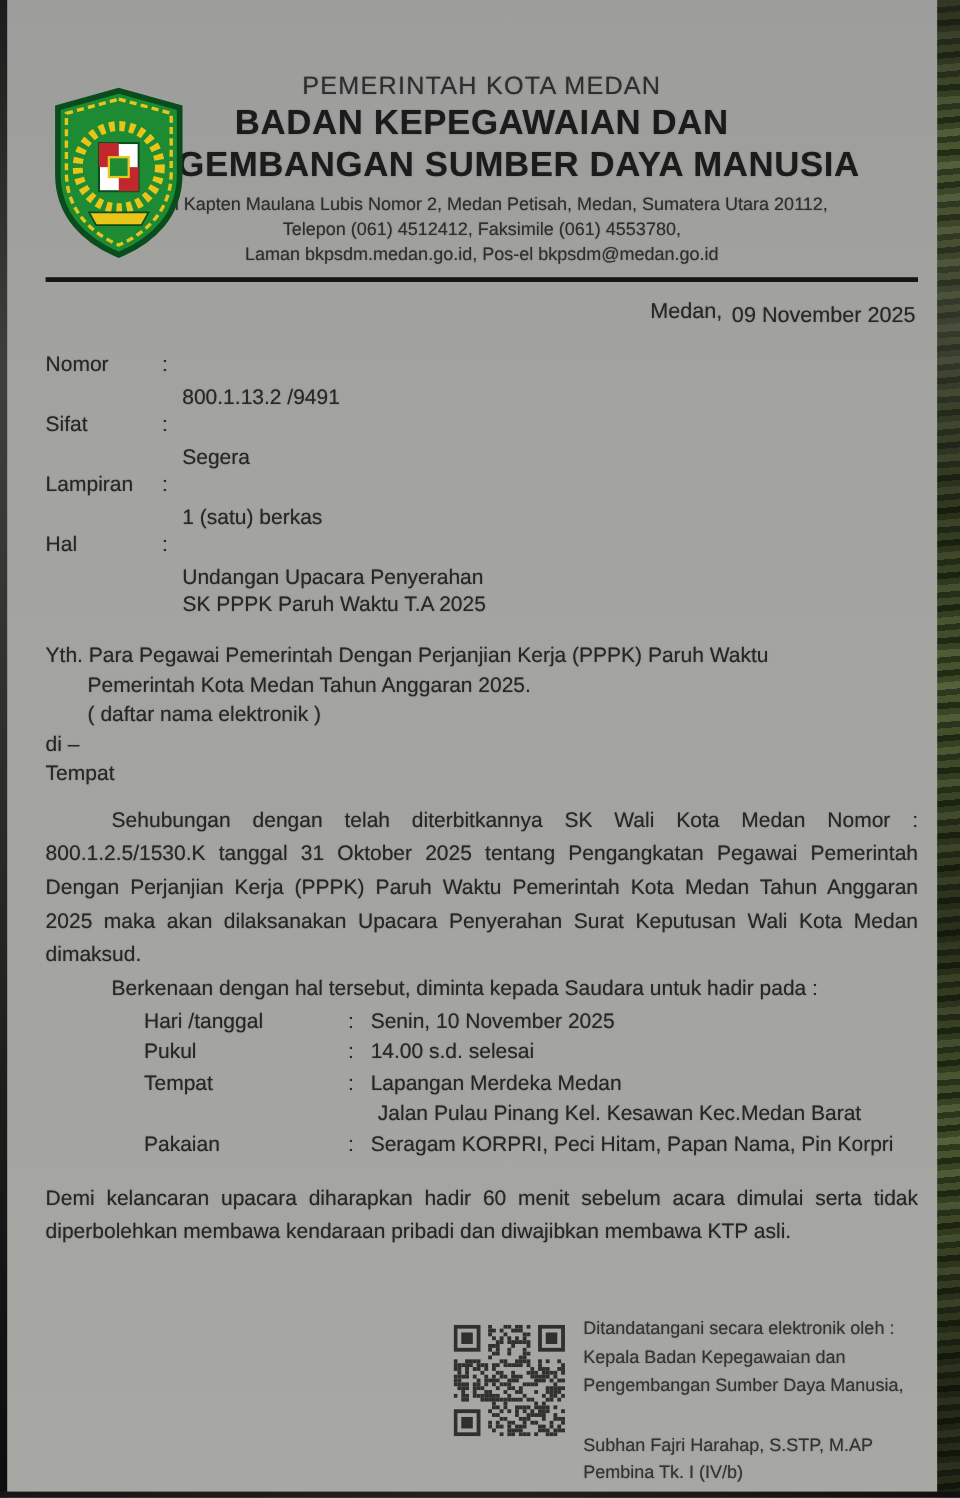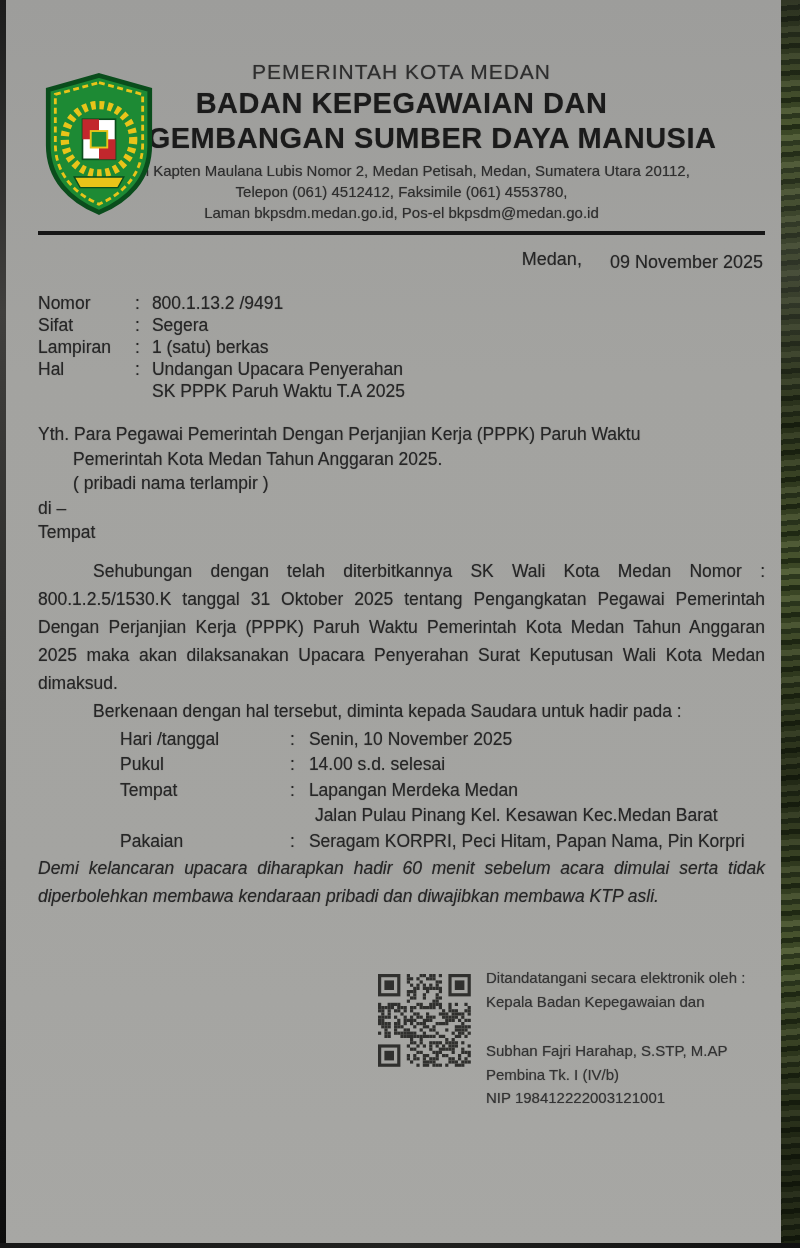--- a/index.html
+++ b/index.html
@@ -33,42 +33,42 @@
   
   .letterhead{position:relative;padding-top:44px;text-align:center;}
   .logo{position:absolute;left:2px;top:56px;width:118px;height:144px;}
   .gov-line{font-size:21px;letter-spacing:1px;color:#2e2e2e;margin:0 0 3px 0;}
   .agency-line{font-size:29px;font-weight:bold;letter-spacing:.5px;color:#1b1b1b;margin:2px;line-height:33px;}
   .addr-line{font-size:15px;color:#2e2e2e;line-height:21px;margin:0;}
   .addr-first{margin-top:5px;}
   .rule{height:4px;background:#161616;border:none;margin:8px 0 0 0;}
   
   .dateline{margin-top:14px;text-align:right;font-size:18px;padding-right:2px;}
-  .dateline .date{display:inline-block;position:relative;top:3px;margin-left:28px;text-align:center;}
+  .dateline .date{display:inline-block;position:relative;top:3px;margin-left:8px;text-align:center;}
   
   .meta{margin-top:22px;font-size:17.5px;line-height:22px;}
   .meta-row{display:flex;}
   .meta-label{width:97px;flex:none;}
   .meta-colon{flex:none;}
-  .meta-val{margin-left:12px;}
+  .meta-val{margin-left:12px;margin-top:28px;}
   .meta-val2{margin-left:114px;}
   
   .addressee{margin-top:20px;font-size:17.5px;line-height:24.5px;}
   .ind{padding-left:35px;}
   
   .para{margin:0;font-size:17.5px;line-height:28px;text-align:justify;}
   .para.indent{text-indent:55px;}
   .p1{margin-top:12px;}
   .details{margin:2px 0 0 82px;font-size:17.5px;line-height:25.5px;}
   .det-row{display:flex;}
   .det-label{width:170px;flex:none;}
   .det-colon{flex:none;}
   .det-vals{margin-left:14px;}
   .det-val2{padding-left:6px;}
-  .p3{font-style:italic;}
+  .p3{margin-top:18px;}
   
   .sig{display:flex;margin:56px 0 0 340px;}
   .qr{width:94px;height:94px;flex:none;margin-top:8px;}
   .sig-text{margin-left:14px;font-size:15px;line-height:23.5px;color:#333;}
   .sig-name{margin-top:26px;}
   .sig-text div{white-space:nowrap;}
 </style>
 </head>
 <body>
 
@@ -119,21 +119,21 @@
         <span class="meta-label">Hal</span>
         <span class="meta-colon">:</span>
         <span class="meta-val">Undangan Upacara Penyerahan</span>
       </div>
       <div class="meta-val2">SK PPPK Paruh Waktu T.A 2025</div>
     </div>
 
     <div class="addressee">
       <div>Yth. Para Pegawai Pemerintah Dengan Perjanjian Kerja (PPPK) Paruh Waktu</div>
       <div class="ind">Pemerintah Kota Medan Tahun Anggaran 2025.</div>
-      <div class="ind">( pribadi nama terlampir )</div>
+      <div class="ind">( daftar nama elektronik )</div>
       <div>di –</div>
       <div>Tempat</div>
     </div>
 
     <p class="para indent p1">Sehubungan dengan telah diterbitkannya SK Wali Kota Medan Nomor : 800.1.2.5/1530.K tanggal 31 Oktober 2025 tentang Pengangkatan Pegawai Pemerintah Dengan Perjanjian Kerja (PPPK) Paruh Waktu Pemerintah Kota Medan Tahun Anggaran 2025 maka akan dilaksanakan Upacara Penyerahan Surat Keputusan Wali Kota Medan dimaksud.</p>
     <p class="para indent">Berkenaan dengan hal tersebut, diminta kepada Saudara untuk hadir pada :</p>
 
     <div class="details">
       <div class="det-row">
         <span class="det-label">Hari /tanggal</span>
@@ -468,20 +468,21 @@
             <rect x="1.6" y="1.6" width="19.200000000000003" height="19.200000000000003" fill="none" stroke="#30302e" stroke-width="3.2"></rect>
             <rect x="6.4" y="6.4" width="9.600000000000001" height="9.600000000000001"></rect>
             <rect x="72" y="1.6" width="19.200000000000003" height="19.200000000000003" fill="none" stroke="#30302e" stroke-width="3.2"></rect>
             <rect x="76.80000000000001" y="6.4" width="9.600000000000001" height="9.600000000000001"></rect>
             <rect x="1.6" y="72" width="19.200000000000003" height="19.200000000000003" fill="none" stroke="#30302e" stroke-width="3.2"></rect>
             <rect x="6.4" y="76.80000000000001" width="9.600000000000001" height="9.600000000000001"></rect>
           </svg></div>
       <div class="sig-text">
         <div>Ditandatangani secara elektronik oleh :</div>
         <div>Kepala Badan Kepegawaian dan</div>
+        <div>Pengembangan Sumber Daya Manusia,</div>
         <div class="sig-name">Subhan Fajri Harahap, S.STP, M.AP</div>
         <div>Pembina Tk. I (IV/b)</div>
         <div>NIP 198412222003121001</div>
       </div>
     </div>
 
   </div>
 
   <div class="edge-left"></div>
   <div class="edge-right"></div>

